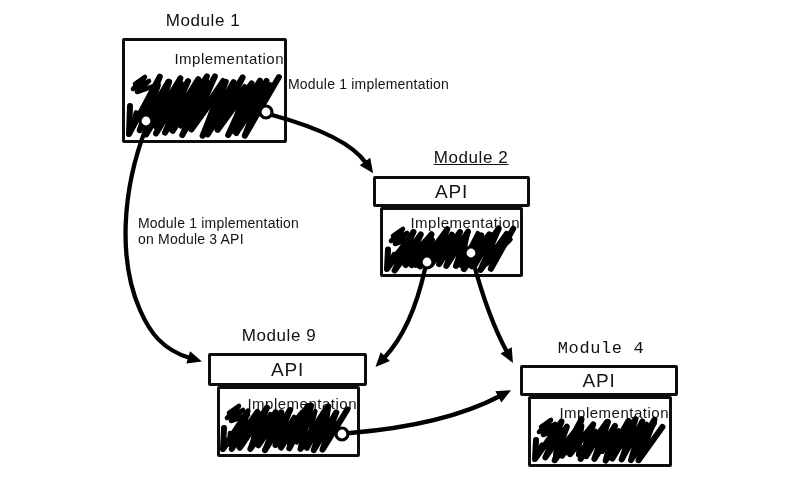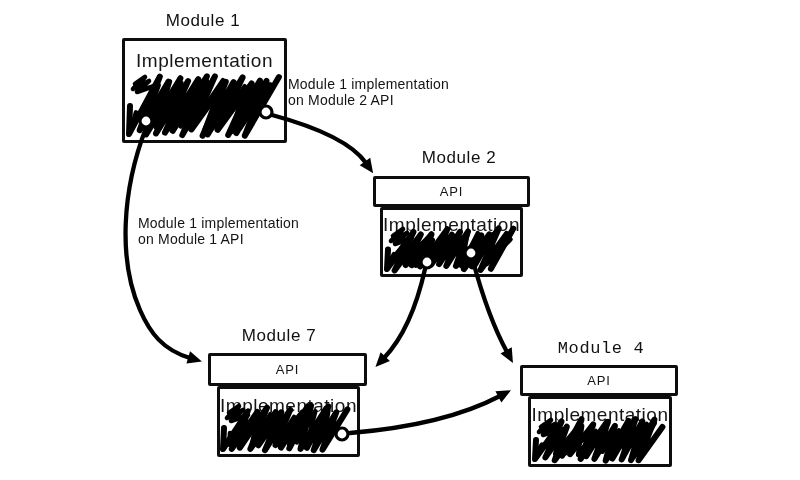--- a/index.html
+++ b/index.html
@@ -9,73 +9,72 @@
   }
   .box{
     position:absolute;box-sizing:border-box;background:#fff;
     border:3px solid #0d0d0d;border-radius:2px;
   }
   .module-title{
     position:absolute;text-align:center;font-size:17px;letter-spacing:.6px;
     white-space:nowrap;color:#111;
   }
   .impl-label{
-    position:absolute;left:0;width:100%;text-align:center;
-    font-size:19px;letter-spacing:.5px;color:#151515;
+    position:absolute;left:0;width:100%;text-align:right;
+    font-size:15px;letter-spacing:.5px;color:#151515;
   }
   .api-box{display:flex;align-items:center;justify-content:center;}
-  .api-label{font-size:13px;letter-spacing:.8px;color:#151515;}
+  .api-label{font-size:19px;letter-spacing:.8px;color:#151515;}
   .note{
     position:absolute;text-align:left;font-size:14px;line-height:16px;
     letter-spacing:.2px;color:#141414;
   }
   .note span{display:block;}
   svg.ink{position:absolute;left:0;top:0;pointer-events:none;z-index:5;}
 </style>
 </head>
 <body>
 
 <div class="stage">
 
   <div class="module-title" style="left:118px;top:11px;width:170px;">Module 1</div>
   <div class="box" style="left:122px;top:38px;width:165px;height:105px;">
     <div class="impl-label" style="top:9px;">Implementation</div>
   </div>
 
-  <div class="module-title" style="left:374px;top:148px;width:170px;">Module 2</div>
+  <div class="module-title" style="left:386px;top:148px;width:170px;text-decoration:underline;">Module 2</div>
   <div class="box api-box" style="left:373px;top:176px;width:157px;height:31px;">
     <span class="api-label">API</span>
   </div>
   <div class="box" style="left:380px;top:207px;width:143px;height:70px;">
     <div class="impl-label" style="top:4px;">Implementation</div>
   </div>
 
-  <div class="module-title" style="left:194px;top:326px;width:170px;">Module 7</div>
+  <div class="module-title" style="left:194px;top:326px;width:170px;">Module 9</div>
   <div class="box api-box" style="left:208px;top:353px;width:159px;height:33px;">
     <span class="api-label">API</span>
   </div>
   <div class="box" style="left:217px;top:386px;width:143px;height:71px;">
     <div class="impl-label" style="top:6px;">Implementation</div>
   </div>
 
   <div class="module-title" style="left:516px;top:339px;width:170px;font-family:Liberation Mono, monospace;">Module 4</div>
   <div class="box api-box" style="left:520px;top:365px;width:158px;height:31px;">
     <span class="api-label">API</span>
   </div>
   <div class="box" style="left:528px;top:396px;width:144px;height:71px;">
     <div class="impl-label" style="top:5px;">Implementation</div>
   </div>
 
   <div class="note" style="left:288px;top:76px;width:204px;">
     <span>Module 1 implementation</span>
-    <span>on Module 2 API</span>
   </div>
   <div class="note" style="left:138px;top:215px;width:208px;">
     <span>Module 1 implementation</span>
-    <span>on Module 1 API</span>
+    <span>on Module 3 API</span>
   </div>
 
   <svg class="ink" width="800" height="480" viewBox="0 0 800 480">
     <defs>
       <marker id="ah" viewBox="0 0 4 4" markerWidth="3.8" markerHeight="3.4" refX="0.5" refY="2" orient="auto">
         <path d="M0,0.25 L3.9,2 L0,3.75 Z" fill="#000"></path>
       </marker>
     </defs>
     <g id="scribbles">
         <g>

